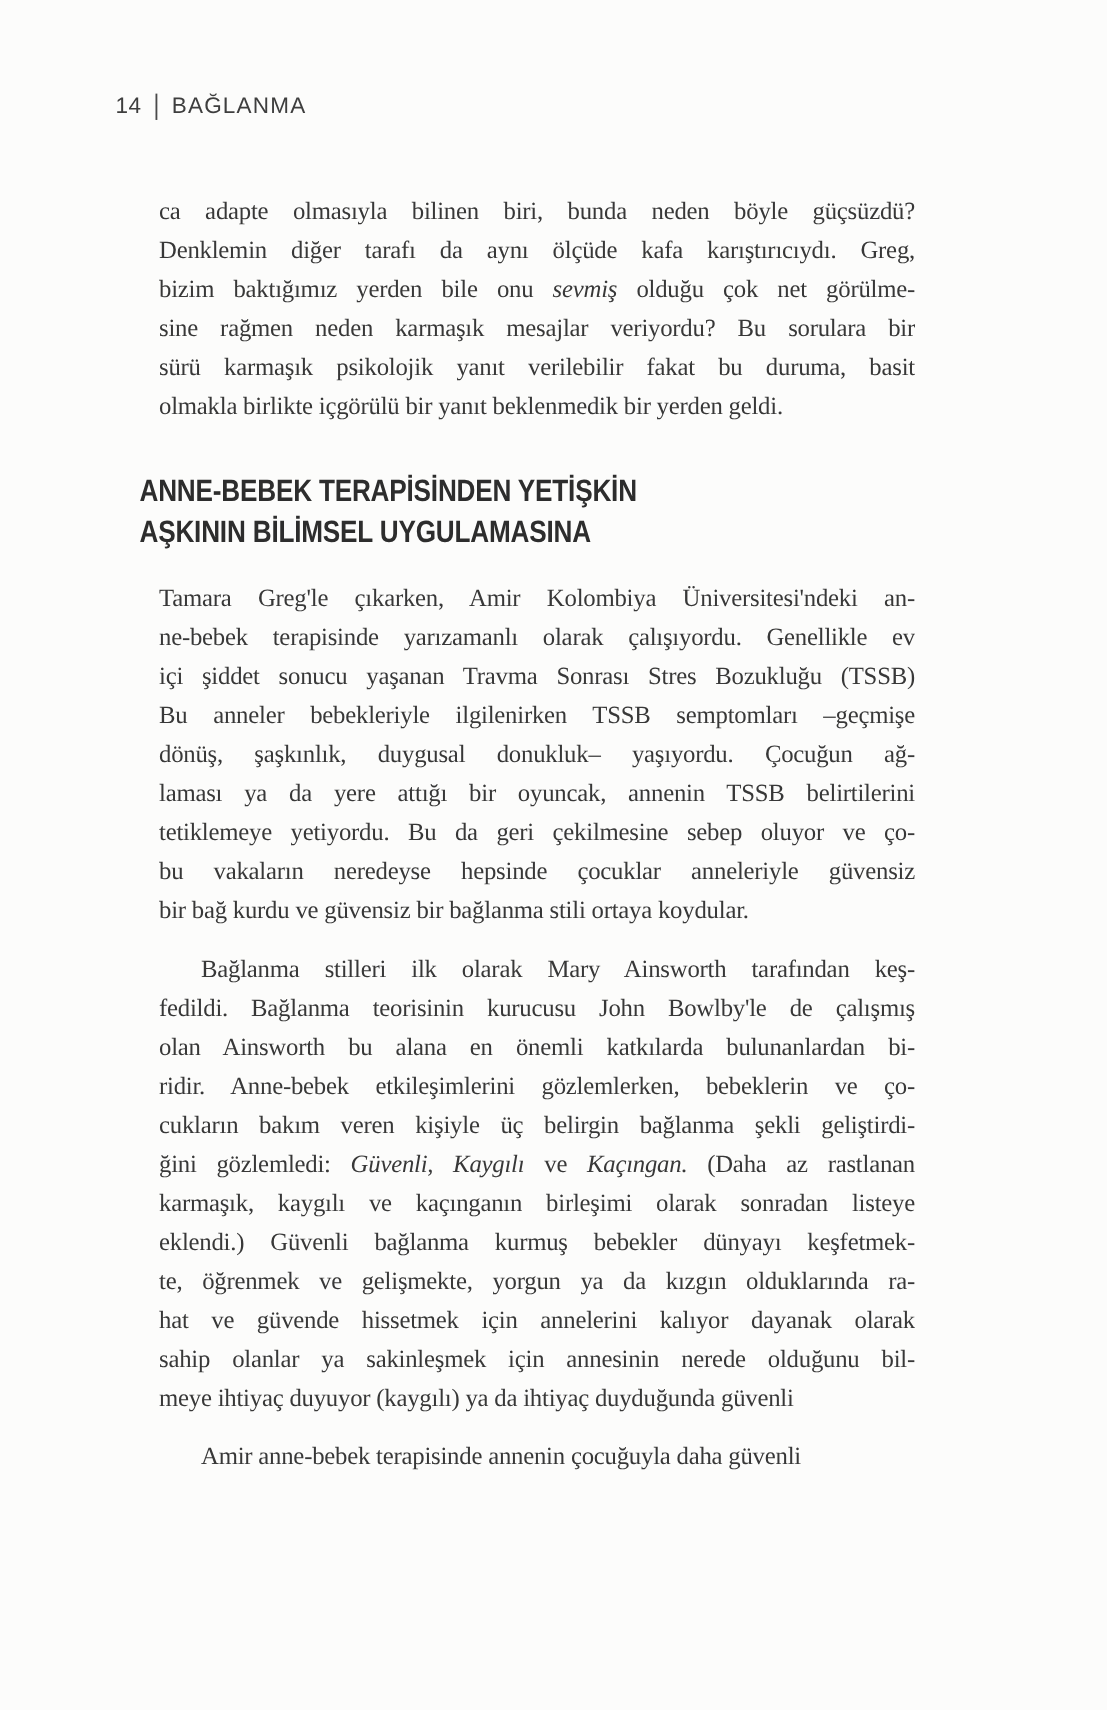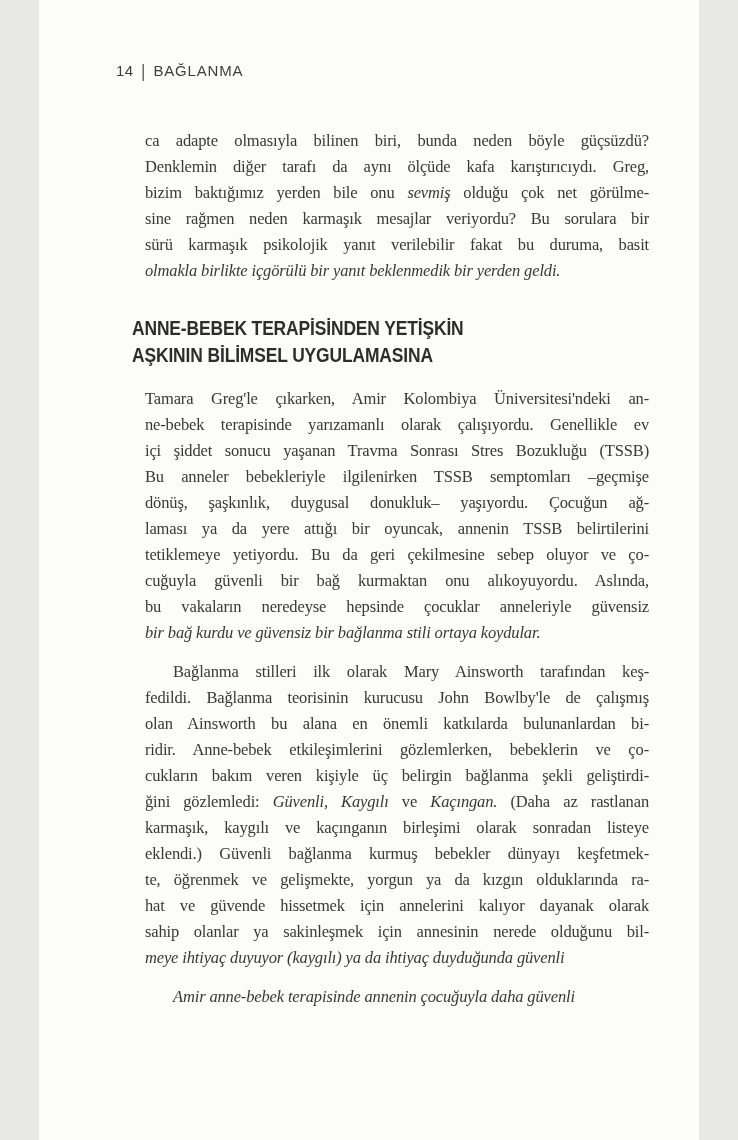--- a/index.html
+++ b/index.html
@@ -1,18 +1,18 @@
 <!DOCTYPE html>
 <html><head>
 <meta charset="utf-8">
 <style>
   html, body { margin: 0; padding: 0; background: #e8e8e6; }
   .page {
     position: relative;
-    width: 660px;
+    width: 738px;
     height: 1140px;
     margin: 0 auto;
     background: #fcfcfb;
     color: #383838;
     font-family: "Liberation Serif", serif;
     font-size: 16.5px;
     letter-spacing: -0.15px;
     overflow: hidden;
   }
   .running-header {
@@ -53,21 +53,21 @@
   }
   .para { margin: 13px; }
   .line {
     height: 26px;
     line-height: 26px;
     overflow: hidden;
     text-align: justify;
     text-align-last: justify;
     white-space: normal;
   }
-  .para .line:last-child { text-align-last: left; font-style: italic; }
+  .para .line:last-child { text-align-last: left; }
   .para.indented .line:first-child { text-indent: 28px; }
   .line i { font-style: italic; }
 </style>
 </head>
 <body>
 
 <div class="page">
 
   <div class="running-header">
     <span>14</span><span class="sep">|</span><span class="book-title">BAĞLANMA</span>
@@ -93,21 +93,20 @@
 
   <div class="text-col body-wrap">
       <div class="para">
         <div class="line"><span>Tamara Greg'le çıkarken, Amir Kolombiya Üniversitesi'ndeki an-</span></div>
         <div class="line"><span>ne-bebek terapisinde yarızamanlı olarak çalışıyordu. Genellikle ev</span></div>
         <div class="line"><span>içi şiddet sonucu yaşanan Travma Sonrası Stres Bozukluğu (TSSB)</span></div>
         <div class="line"><span>Bu anneler bebekleriyle ilgilenirken TSSB semptomları –geçmişe</span></div>
         <div class="line"><span>dönüş, şaşkınlık, duygusal donukluk– yaşıyordu. Çocuğun ağ-</span></div>
         <div class="line"><span>laması ya da yere attığı bir oyuncak, annenin TSSB belirtilerini</span></div>
         <div class="line"><span>tetiklemeye yetiyordu. Bu da geri çekilmesine sebep oluyor ve ço-</span></div>
-        <div class="line"><span>cuğuyla güvenli bir bağ kurmaktan onu alıkoyuyordu. Aslında,</span></div>
         <div class="line"><span>bu vakaların neredeyse hepsinde çocuklar anneleriyle güvensiz</span></div>
         <div class="line"><span>bir bağ kurdu ve güvensiz bir bağlanma stili ortaya koydular.</span></div>
       </div>
       <div class="para indented">
         <div class="line"><span>Bağlanma stilleri ilk olarak Mary Ainsworth tarafından keş-</span></div>
         <div class="line"><span>fedildi. Bağlanma teorisinin kurucusu John Bowlby'le de çalışmış</span></div>
         <div class="line"><span>olan Ainsworth bu alana en önemli katkılarda bulunanlardan bi-</span></div>
         <div class="line"><span>ridir. Anne-bebek etkileşimlerini gözlemlerken, bebeklerin ve ço-</span></div>
         <div class="line"><span>cukların bakım veren kişiyle üç belirgin bağlanma şekli geliştirdi-</span></div>
         <div class="line"><span>ğini gözlemledi: </span><i>Güvenli, Kaygılı</i><span> ve </span><i>Kaçıngan.</i><span> (Daha az rastlanan</span></div>

